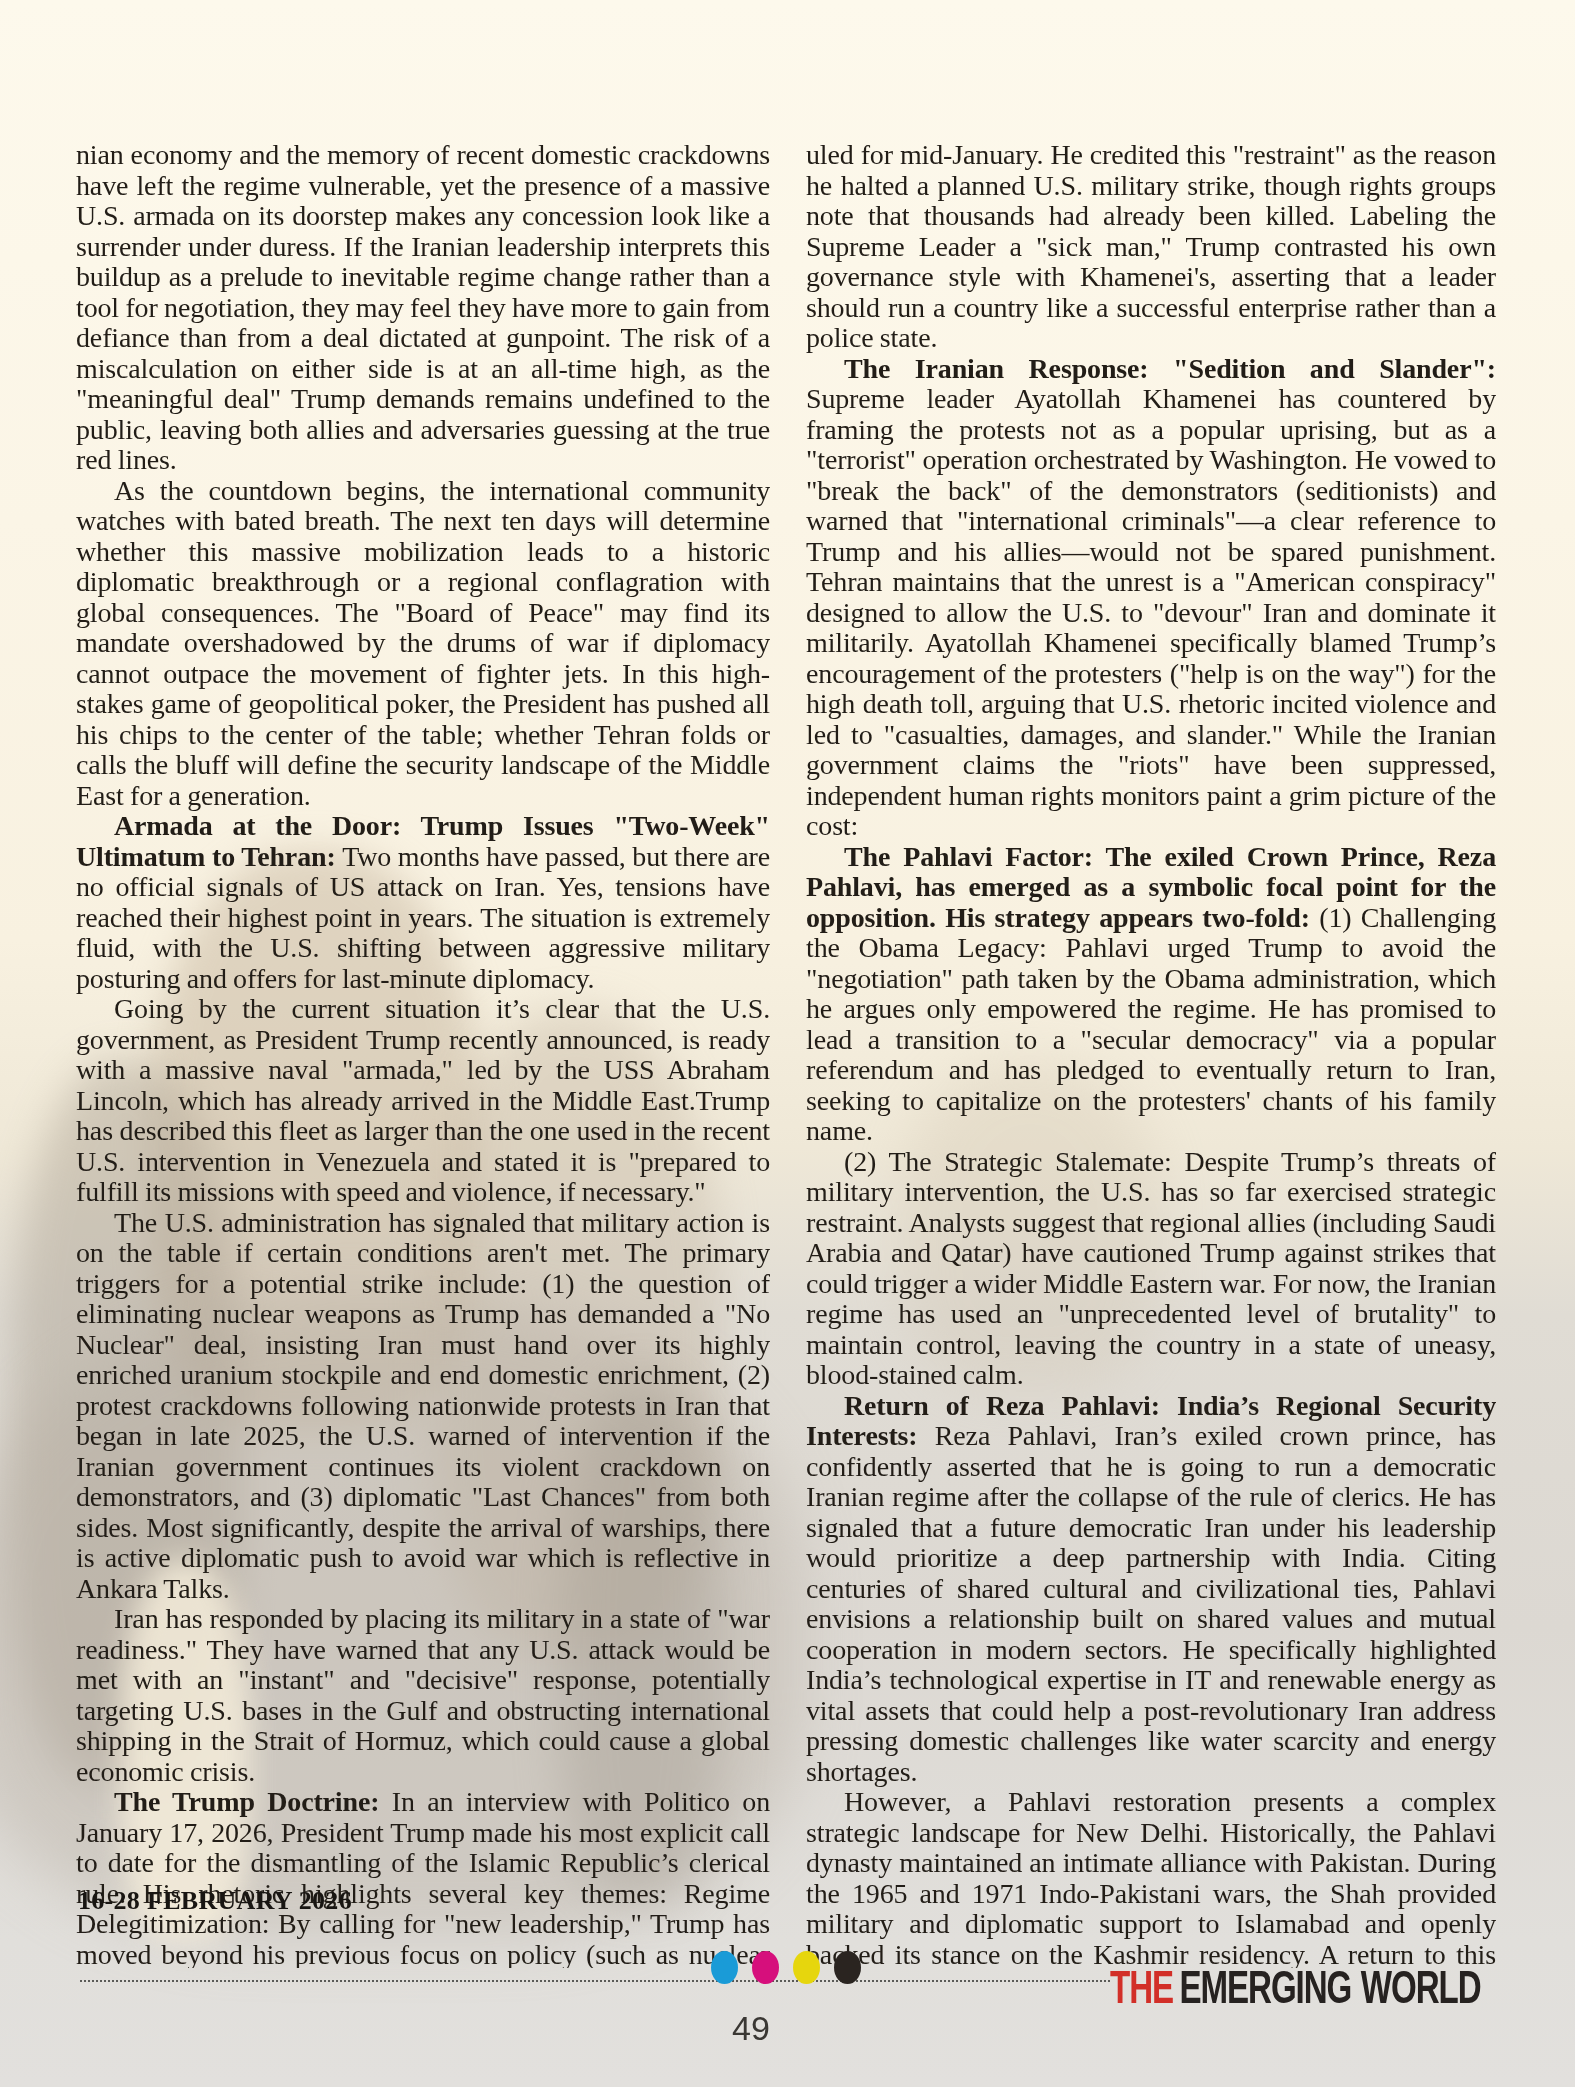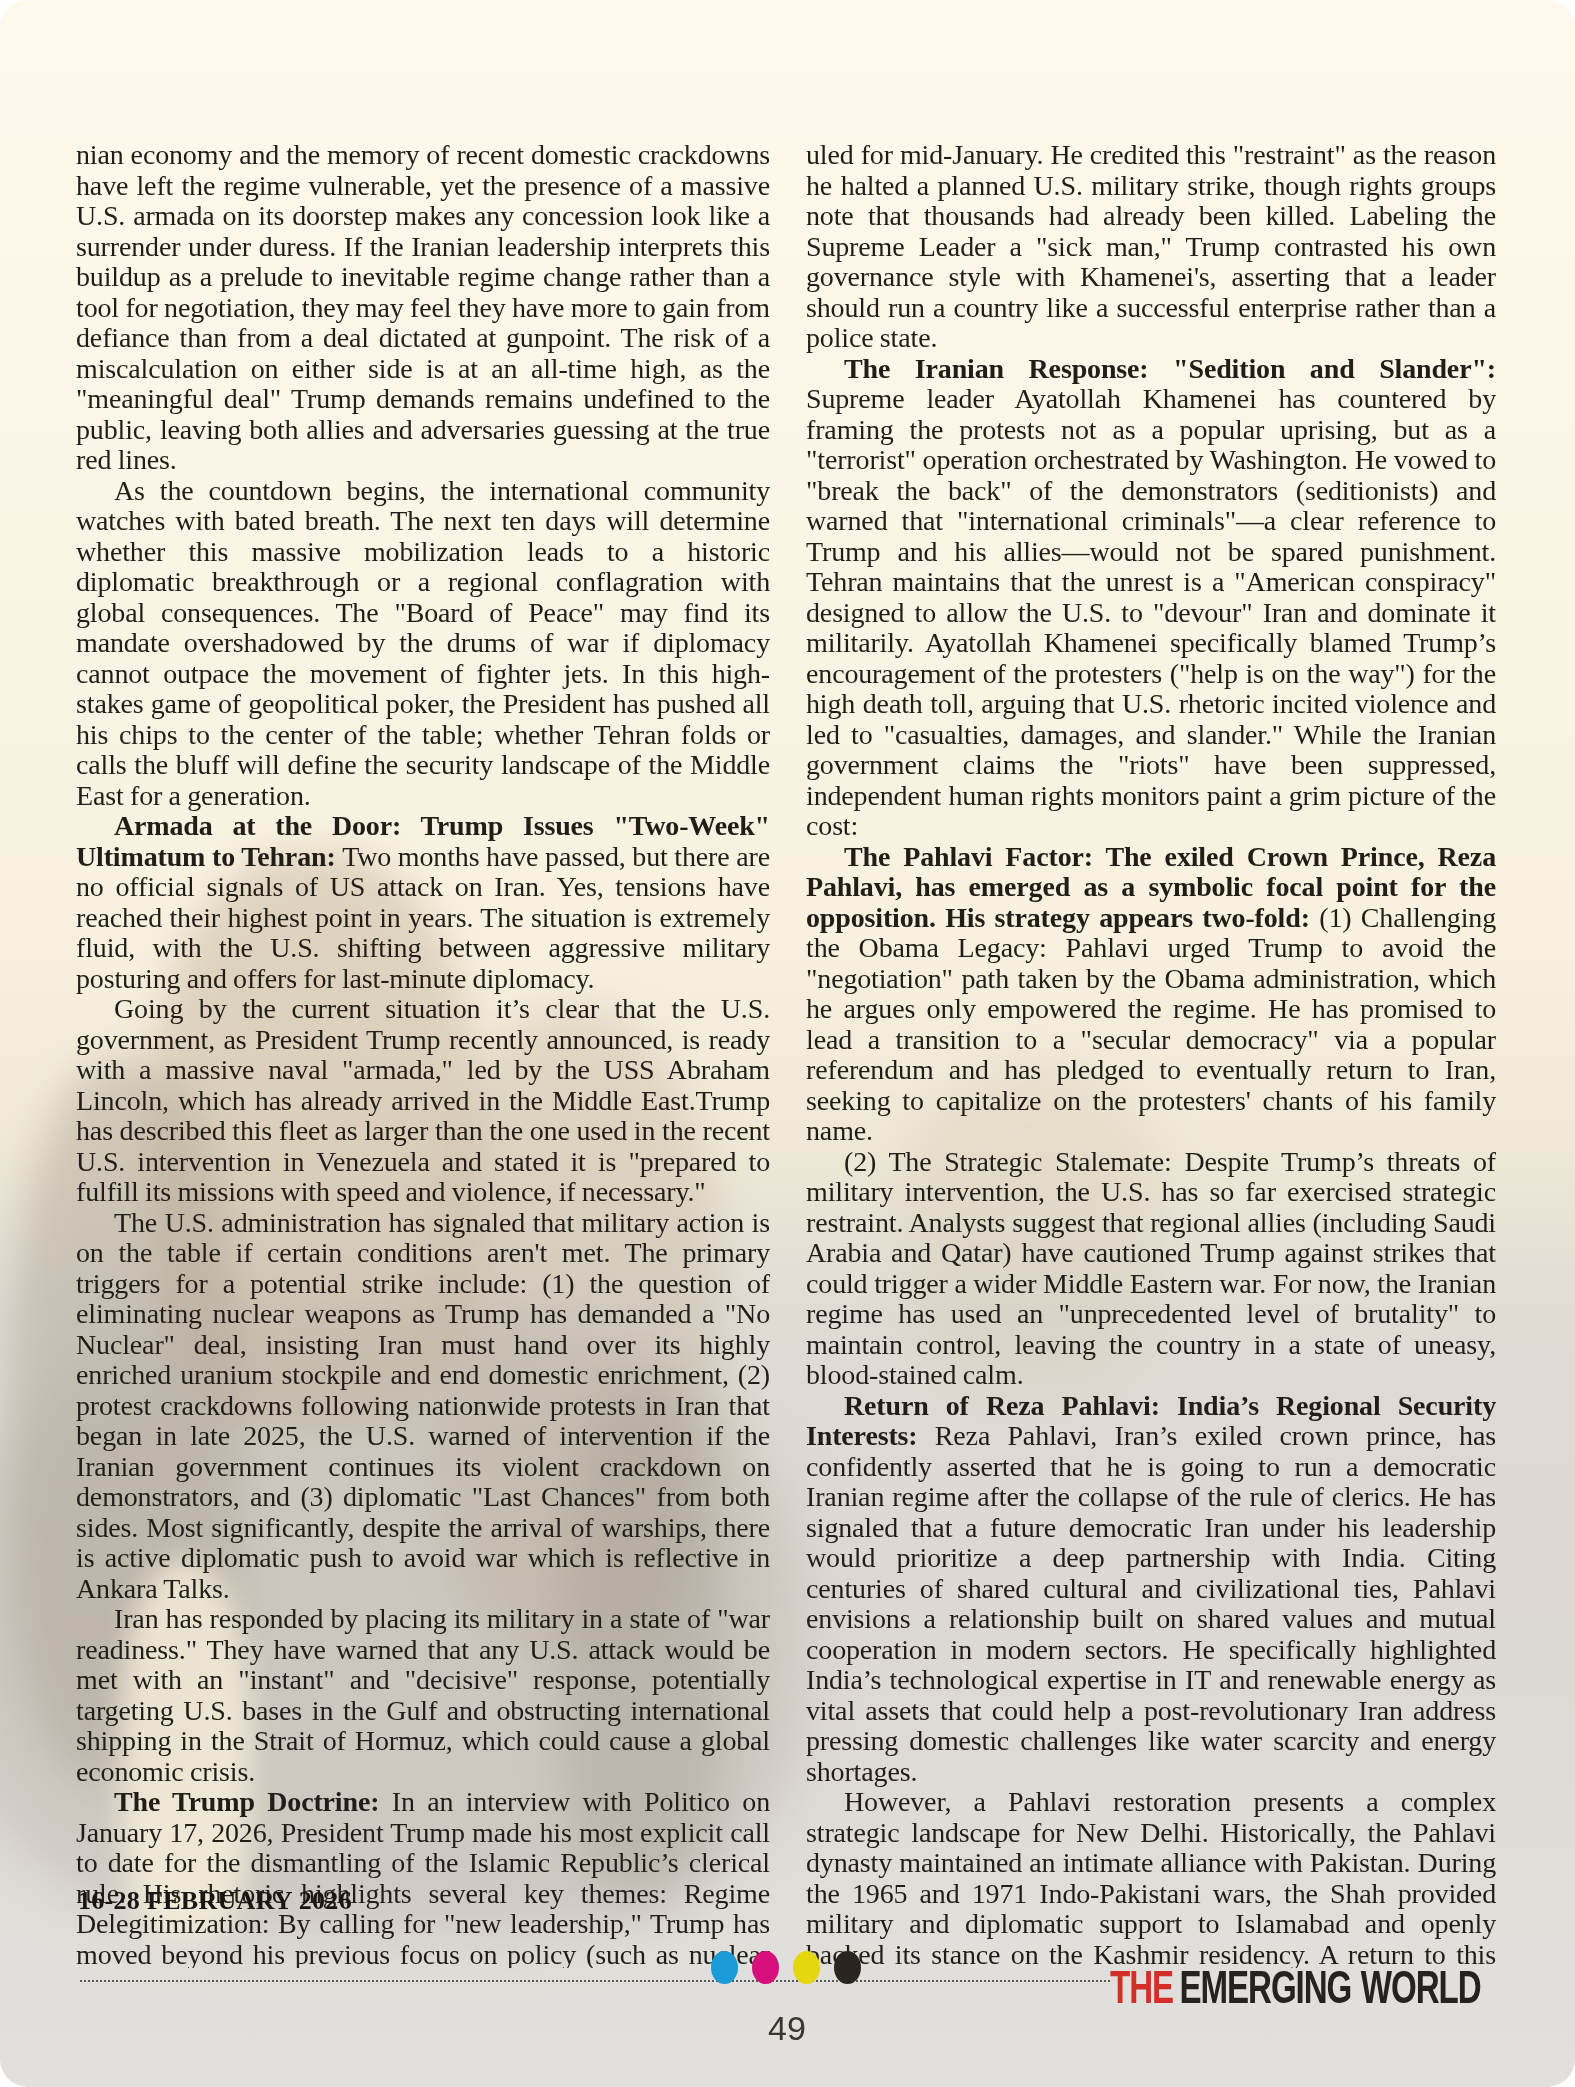--- a/index.html
+++ b/index.html
@@ -3,21 +3,20 @@
 <meta charset="utf-8">
 <style>
   html,body{margin:0;padding:0;}
   .page{
     position:relative; width:1575px; height:2087px; overflow:hidden;
     background:linear-gradient(180deg,
       #fdf9ec 0%, #fbf5e6 25%, #f8f1e0 45%, #efe8d7 55%,
       #e0dcd4 63%, #dcd8d2 78%, #e1dfdb 93%, #e2e0dd 100%);
     font-family:"Liberation Serif","DejaVu Serif",serif;
     color:var(--ink,#221d17);
-    border-radius:28px;
   }
   
   .wm{position:absolute; inset:0; pointer-events:none;}
   .blob{position:absolute; border-radius:45% 45% 35% 35%;}
   .b1{left:150px; top:850px;  width:330px; height:580px; background:#c7b7a0; opacity:.50; filter:blur(18px);}
   .b2{left:10px;  top:1060px; width:230px; height:720px; background:#aaa091; opacity:.45; filter:blur(20px);}
   .b3{left:430px; top:1010px; width:290px; height:640px; background:#c2b4a0; opacity:.40; filter:blur(22px);}
   .b4{left:-40px; top:1300px; width:840px; height:640px; background:#b5aca0; opacity:.40; filter:blur(30px);}
   .b5{left:900px; top:1060px; width:260px; height:330px; background:#cfc3ae; opacity:.30; filter:blur(26px);}
   .b6{left:120px; top:1560px; width:130px; height:380px; background:#f7efdc; opacity:.80; filter:blur(14px);}
@@ -37,21 +36,21 @@
 
   
   .footer-rule{position:absolute; left:80px; top:1980px; width:1030px; border-top:2px dotted #5a5a57;}
   .dots{position:absolute; left:711px; top:1951px; display:flex; gap:14px;}
   .dot{width:27px; height:33px; border-radius:50%;}
   .dot-c{background:var(--cyan,#1a9bd7);}
   .dot-m{background:var(--magenta,#d60f7c);}
   .dot-y{background:var(--yellow,#e6d60d);}
   .dot-k{background:var(--blackdot,#2a2420);}
   .issue-date{position:absolute; left:78px; top:1886px; font-weight:bold; font-size:26px; letter-spacing:.3px; color:#181512;}
-  .pageno{position:absolute; left:757px; top:2009px; width:60px; text-align:center;
+  .pageno{position:absolute; left:721px; top:2009px; width:60px; text-align:center;
           font-family:"Liberation Sans","DejaVu Sans",sans-serif; font-size:34px; color:#3a3733;}
   .logo{position:absolute; right:95px; top:1960px; white-space:nowrap;
         font-family:"Liberation Sans","DejaVu Sans",sans-serif; font-weight:900;
         font-size:46px; letter-spacing:-1.5px; color:#262220;
         transform:scaleX(.72); transform-origin:right top;}
   .logo .the{color:var(--red,#d22f28); margin-right:9px;}
   .logo .rest{word-spacing:2px;}
 </style>
 </head>
 <body>

